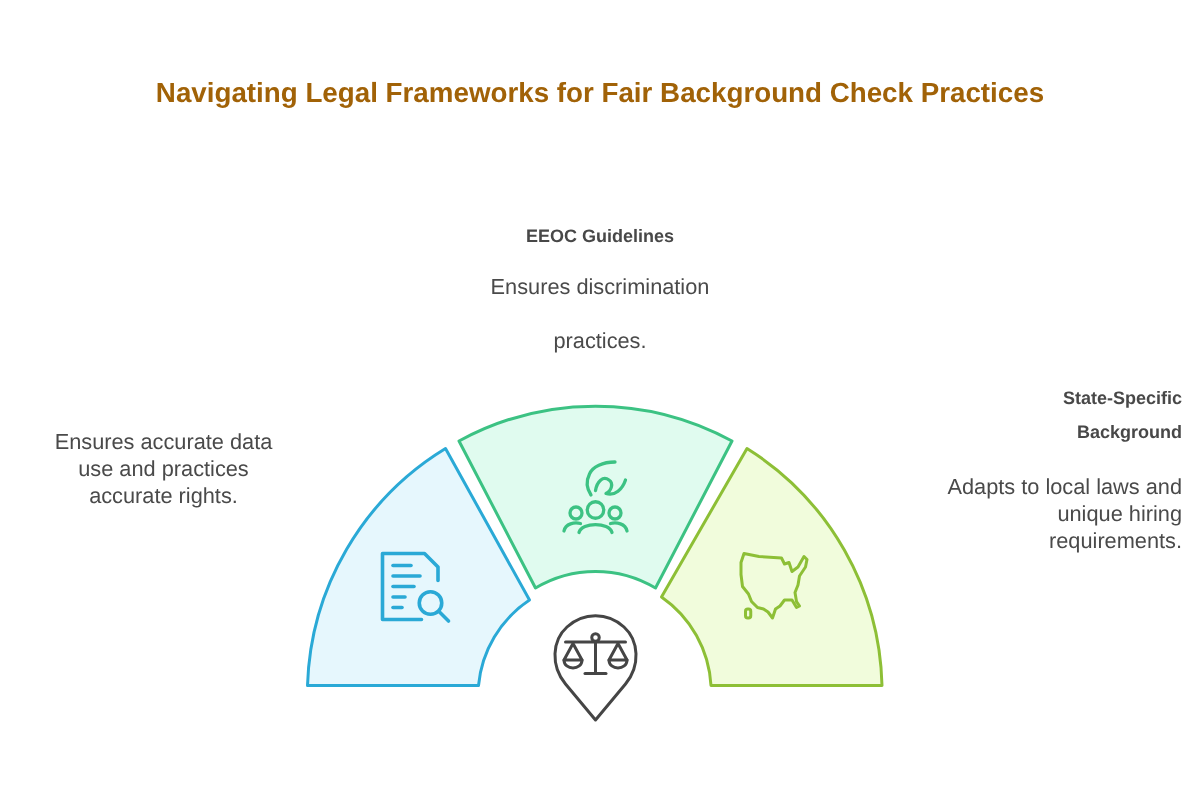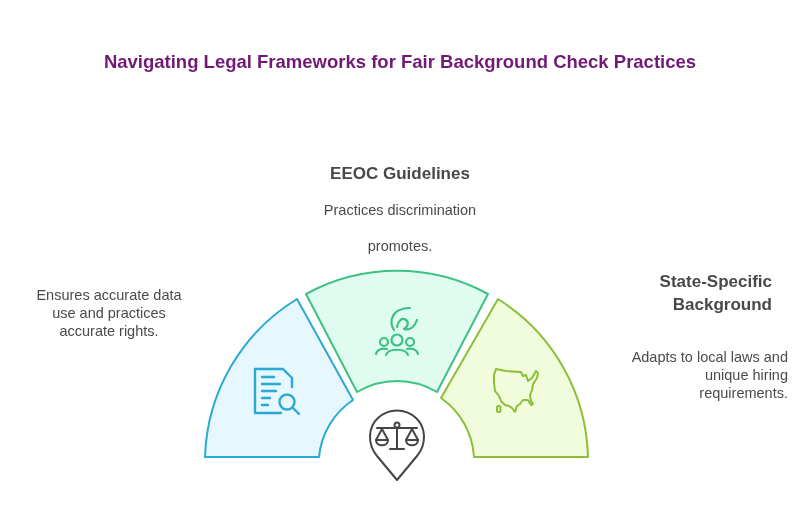--- a/index.html
+++ b/index.html
@@ -1,52 +1,52 @@
 <!DOCTYPE html>
 <html><head>
 <meta charset="utf-8">
 <style>
   html, body { margin:0; padding:0; background:#ffffff; }
   body { width:800px; height:530px; position:relative; overflow:hidden; font-family:"Liberation Sans", sans-serif; color:#484848; }
-  .title { position:absolute; left:100px; top:49px; width:600px; text-align:center; font-size:18.5px; font-weight:bold; line-height:26px; color:#701a75; }
+  .title { position:absolute; left:100px; top:49px; width:600px; text-align:center; font-size:18.5px; font-weight:bold; line-height:26px; color:#a16207; }
   .block { position:absolute; text-align:center; }
-  .block h3 { margin:16px; font-size:17px; font-weight:bold; line-height:23px; color:#484848; }
+  .block h3 { margin:0; font-size:12px; font-weight:bold; line-height:23px; color:#484848; }
   .block p { margin:0; font-size:14.5px; line-height:18px; color:#4a4a4a; }
   #diagram { position:absolute; left:0; top:0; }
 </style>
 </head>
 <body>
 
 <div class="title">
   <span>Navigating Legal Frameworks for Fair Background Check Practices</span>
 </div>
 
 <div class="block" style="left:290px; top:146px; width:220px;">
   <h3>EEOC Guidelines</h3>
   <p style="margin-top:14px;">
-    <span>Practices discrimination</span><br>
+    <span>Ensures discrimination</span><br>
     <br>
-    <span>promotes.</span>
+    <span>practices.</span>
   </p>
 </div>
 
 <div class="block" style="left:0px; top:278px; width:218px;">
   <p style="margin-top:8px;">
     <span>Ensures accurate data</span><br>
     <span>use and practices</span><br>
     <span>accurate rights.</span>
   </p>
 </div>
 
 <div class="block" style="left:578px; top:254px; width:210px;text-align:right;">
   <h3>
     <span>State-Specific</span><br>
     <span>Background</span>
   </h3>
-  <p style="margin-top:32px;">
+  <p style="margin-top:16px;">
     <span>Adapts to local laws and</span><br>
     <span>unique hiring</span><br>
     <span>requirements.</span>
   </p>
 </div>
 
 <svg id="diagram" width="800" height="530" viewBox="0 0 800 530">
 
   <g>
     <path d="M 205 457 A 192 192 0 0 1 297 299 L 353 400 A 77 77 0 0 0 319 457 Z" fill="#e6f7fd" stroke="#2aa9d6" stroke-width="2" stroke-linejoin="round"></path>

